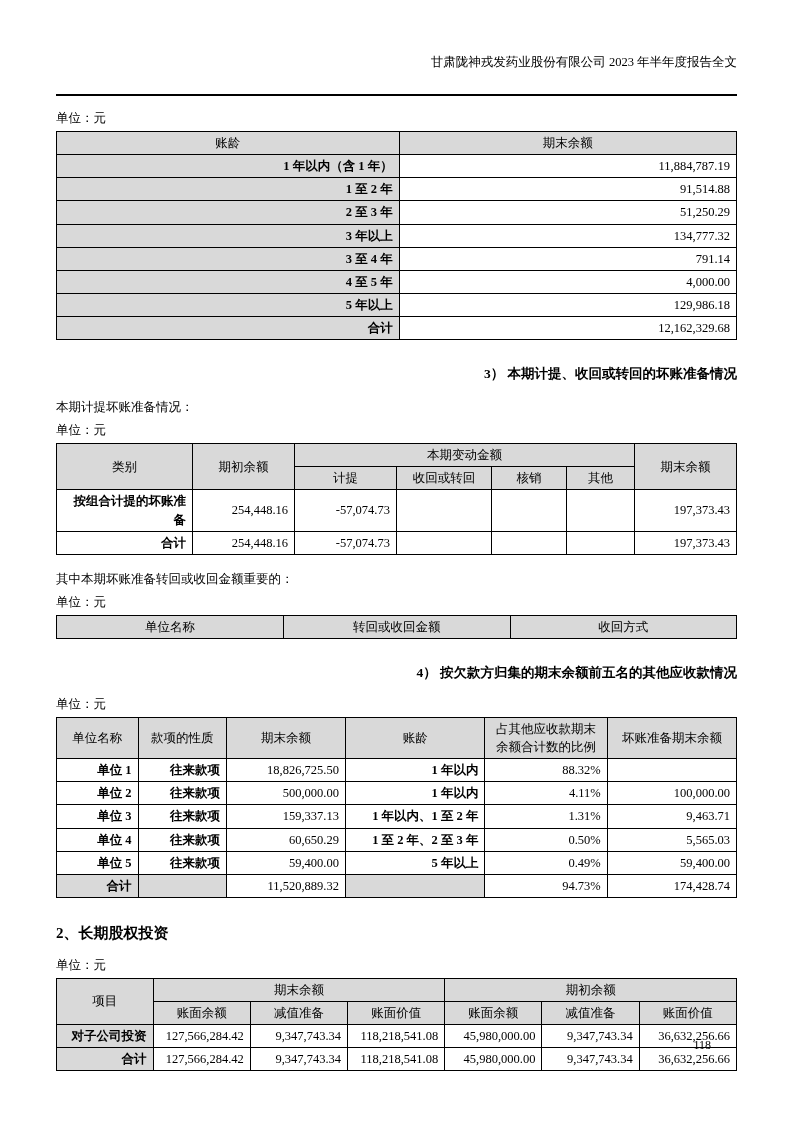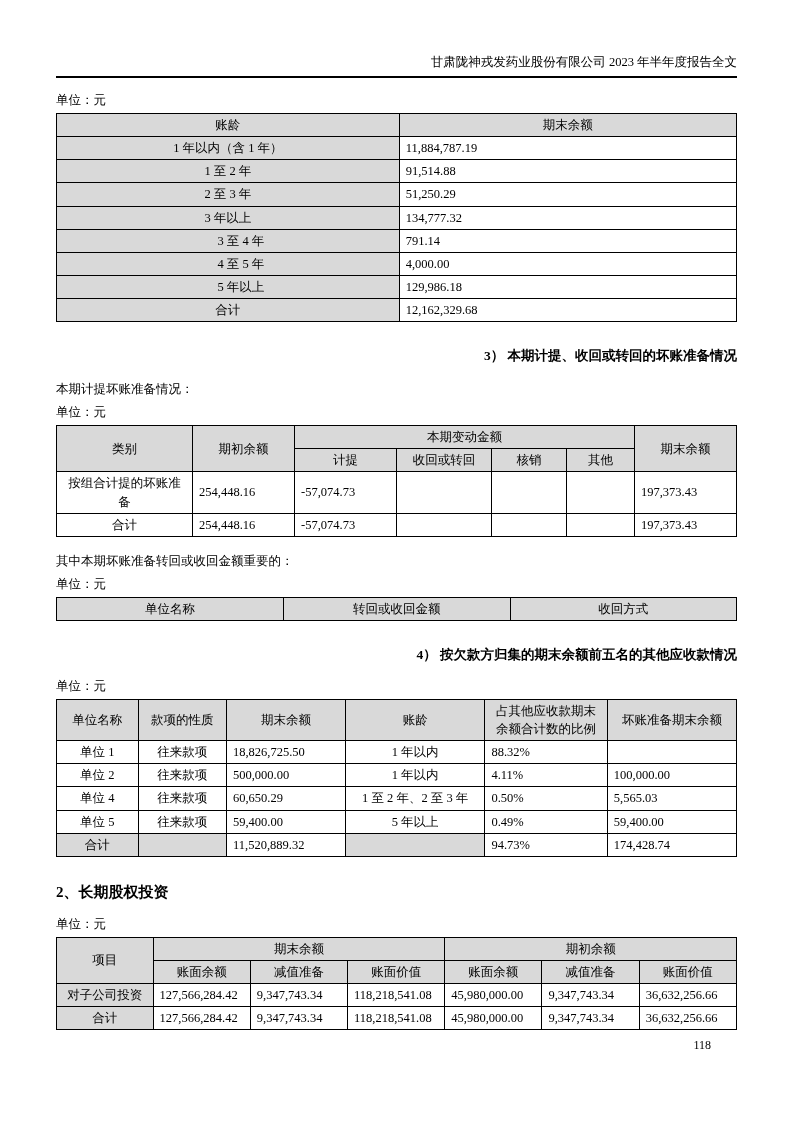--- a/index.html
+++ b/index.html
@@ -10,21 +10,21 @@
     height: 1122px;
     background: #ffffff;
     color: #000;
     font-family: "Liberation Serif", "DejaVu Serif", serif;
     font-size: 12.5px;
     overflow: hidden;
   }
   .content { margin: 0 56px; }
   .doc-header {
     padding-top: 54px;
-    padding-bottom: 5px;
+    padding-bottom: 23px;
     text-align: right;
     border-bottom: 2px solid #000;
     font-size: 12.5px;
   }
   .unit-label { text-align: left; font-size: 12.5px; margin: 14px 0 4px 0; }
   .unit-label.tight { margin-top: 6px; }
   table {
     width: 100%;
     border-collapse: collapse;
     table-layout: fixed;
@@ -34,22 +34,22 @@
   th, td {
     border: 1px solid #000;
     font-weight: normal;
     padding: 2px 6px;
     height: 22px;
     vertical-align: middle;
     word-break: break-all;
     line-height: 1.45;
   }
   th { text-align: center; }
-  td.label { text-align: center; }
-  td.num { text-align: left; }
+  td.label { text-align: right; font-weight: bold; }
+  td.num { text-align: right; }
   .gray { background: #d9d9d9; }
   td.indent { padding-left: 32px; }
   .sec-heading { font-weight: bold; font-size: 13.5px; margin-top: 25px; text-align: right; }
   .para { margin-top: 16px; font-size: 12.5px; }
   .big-heading { font-weight: bold; font-size: 15px; margin-top: 26px; }
   .page-number {
     position: absolute;
     top: 1038px;
     right: 82px;
     font-size: 12px;
@@ -207,20 +207,28 @@
       </tr>
       <tr>
         <td class="label">单位 2</td>
         <td class="label">往来款项</td>
         <td class="num">500,000.00</td>
         <td class="label">1 年以内</td>
         <td class="num">4.11%</td>
         <td class="num">100,000.00</td>
       </tr>
       <tr>
+        <td class="label">单位 3</td>
+        <td class="label">往来款项</td>
+        <td class="num">159,337.13</td>
+        <td class="label">1 年以内、1 至 2 年</td>
+        <td class="num">1.31%</td>
+        <td class="num">9,463.71</td>
+      </tr>
+      <tr>
         <td class="label">单位 4</td>
         <td class="label">往来款项</td>
         <td class="num">60,650.29</td>
         <td class="label">1 至 2 年、2 至 3 年</td>
         <td class="num">0.50%</td>
         <td class="num">5,565.03</td>
       </tr>
       <tr>
         <td class="label">单位 5</td>
         <td class="label">往来款项</td>

